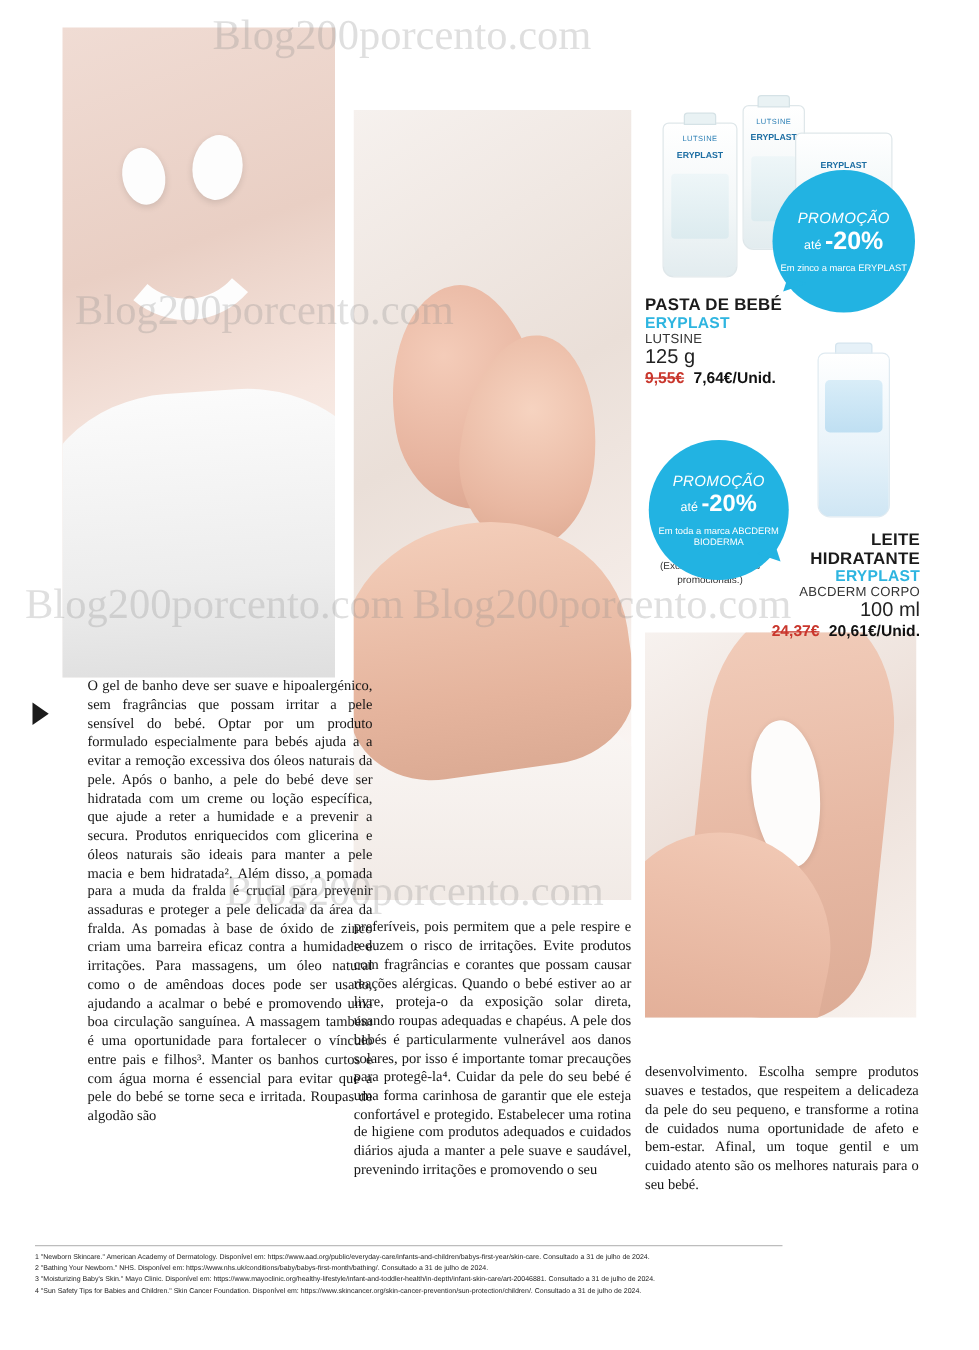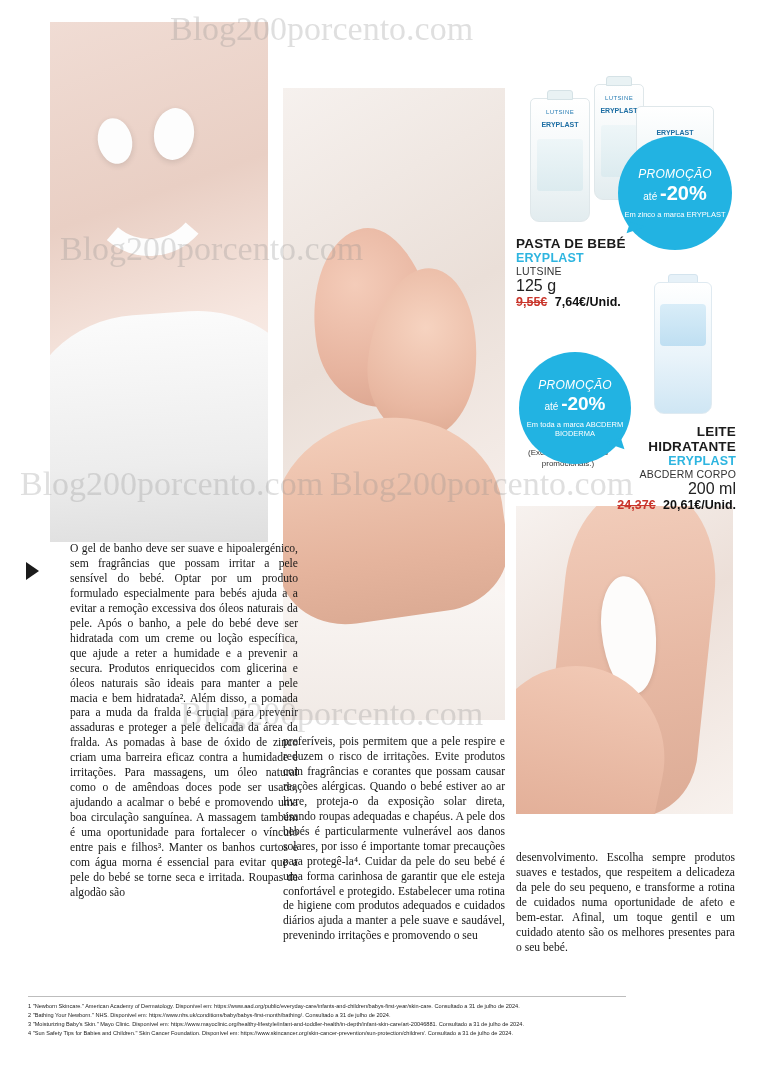--- a/index.html
+++ b/index.html
@@ -373,31 +373,31 @@
     </div>
     <div class="t3">Em toda a marca ABCDERM BIODERMA</div>
   </div>
 
   <div id="bioderma-note">(Exclui artigos e packs promocionais.)</div>
 
   <div class="pinfo" id="bioderma-info">
     <div class="pname">LEITE HIDRATANTE</div>
     <div class="pbrand">ERYPLAST</div>
     <div class="psub">ABCDERM CORPO</div>
-    <div class="psize">200 ml</div>
+    <div class="psize">100 ml</div>
     <div class="prices">
       <span class="old">24,37€</span>
       <span>20,61€/Unid.</span>
     </div>
   </div>
 
   <div class="arrow-marker"></div>
   <div class="bodytext" id="col1">O gel de banho deve ser suave e hipoalergénico, sem fragrâncias que possam irritar a pele sensível do bebé. Optar por um produto formulado especialmente para bebés ajuda a a evitar a remoção excessiva dos óleos naturais da pele. Após o banho, a pele do bebé deve ser hidratada com um creme ou loção específica, que ajude a reter a humidade e a prevenir a secura. Produtos enriquecidos com glicerina e óleos naturais são ideais para manter a pele macia e bem hidratada². Além disso, a pomada para a muda da fralda é crucial para prevenir assaduras e proteger a pele delicada da área da fralda. As pomadas à base de óxido de zinco criam uma barreira eficaz contra a humidade e irritações. Para massagens, um óleo natural como o de amêndoas doces pode ser usado, ajudando a acalmar o bebé e promovendo uma boa circulação sanguínea. A massagem também é uma oportunidade para fortalecer o vínculo entre pais e filhos³. Manter os banhos curtos e com água morna é essencial para evitar que a pele do bebé se torne seca e irritada. Roupas de algodão são</div>
   <div class="bodytext" id="col2">preferíveis, pois permitem que a pele respire e reduzem o risco de irritações. Evite produtos com fragrâncias e corantes que possam causar reações alérgicas. Quando o bebé estiver ao ar livre, proteja-o da exposição solar direta, usando roupas adequadas e chapéus. A pele dos bebés é particularmente vulnerável aos danos solares, por isso é importante tomar precauções para protegê-la⁴. Cuidar da pele do seu bebé é uma forma carinhosa de garantir que ele esteja confortável e protegido. Estabelecer uma rotina de higiene com produtos adequados e cuidados diários ajuda a manter a pele suave e saudável, prevenindo irritações e promovendo o seu</div>
-  <div class="bodytext" id="col3">desenvolvimento. Escolha sempre produtos suaves e testados, que respeitem a delicadeza da pele do seu pequeno, e transforme a rotina de cuidados numa oportunidade de afeto e bem-estar. Afinal, um toque gentil e um cuidado atento são os melhores presentes para o seu bebé.</div>
+  <div class="bodytext" id="col3">desenvolvimento. Escolha sempre produtos suaves e testados, que respeitem a delicadeza da pele do seu pequeno, e transforme a rotina de cuidados numa oportunidade de afeto e bem-estar. Afinal, um toque gentil e um cuidado atento são os melhores naturais para o seu bebé.</div>
 
   <div class="rule"></div>
   <div class="footnotes">
     <div class="fn">1 "Newborn Skincare." American Academy of Dermatology. Disponível em: https://www.aad.org/public/everyday-care/infants-and-children/babys-first-year/skin-care. Consultado a 31 de julho de 2024.</div>
     <div class="fn">2 "Bathing Your Newborn." NHS. Disponível em: https://www.nhs.uk/conditions/baby/babys-first-month/bathing/. Consultado a 31 de julho de 2024.</div>
     <div class="fn">3 "Moisturizing Baby's Skin." Mayo Clinic. Disponível em: https://www.mayoclinic.org/healthy-lifestyle/infant-and-toddler-health/in-depth/infant-skin-care/art-20046881. Consultado a 31 de julho de 2024.</div>
     <div class="fn">4 "Sun Safety Tips for Babies and Children." Skin Cancer Foundation. Disponível em: https://www.skincancer.org/skin-cancer-prevention/sun-protection/children/. Consultado a 31 de julho de 2024.</div>
   </div>
   <div class="footer-brand">
     <span>A MINHA </span><b>SAÚDE &amp; BEM-ESTAR</b>

